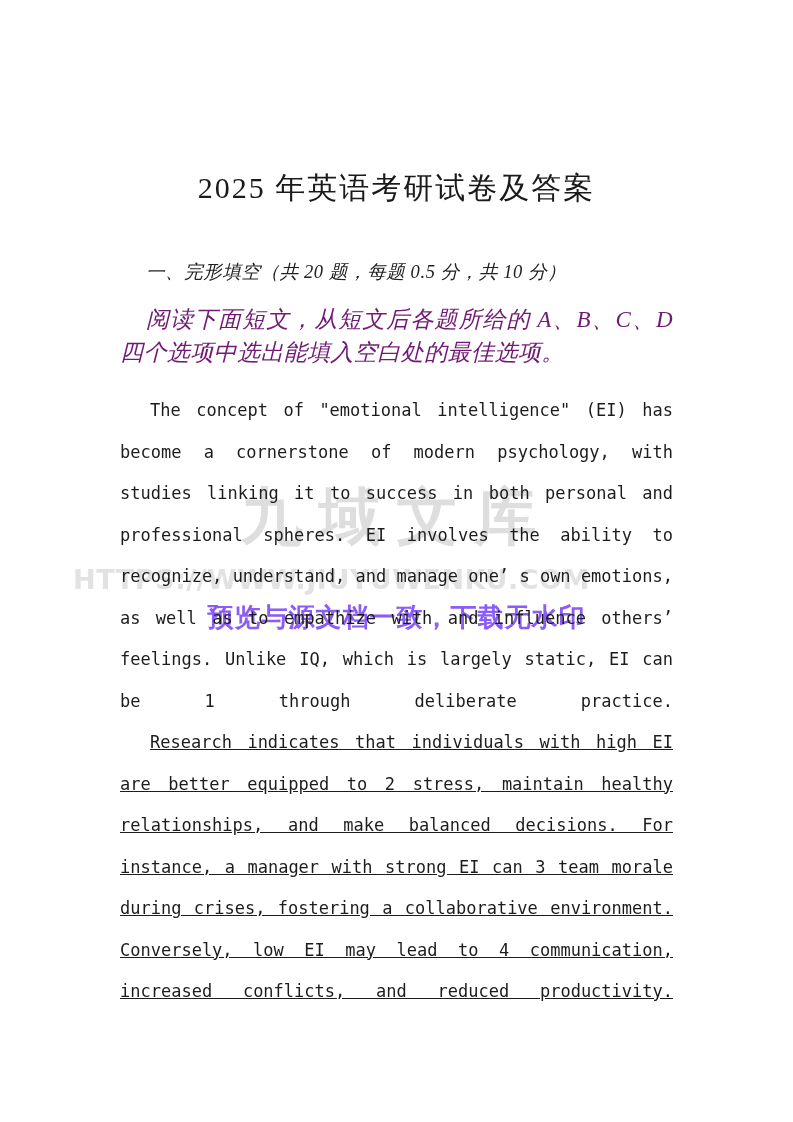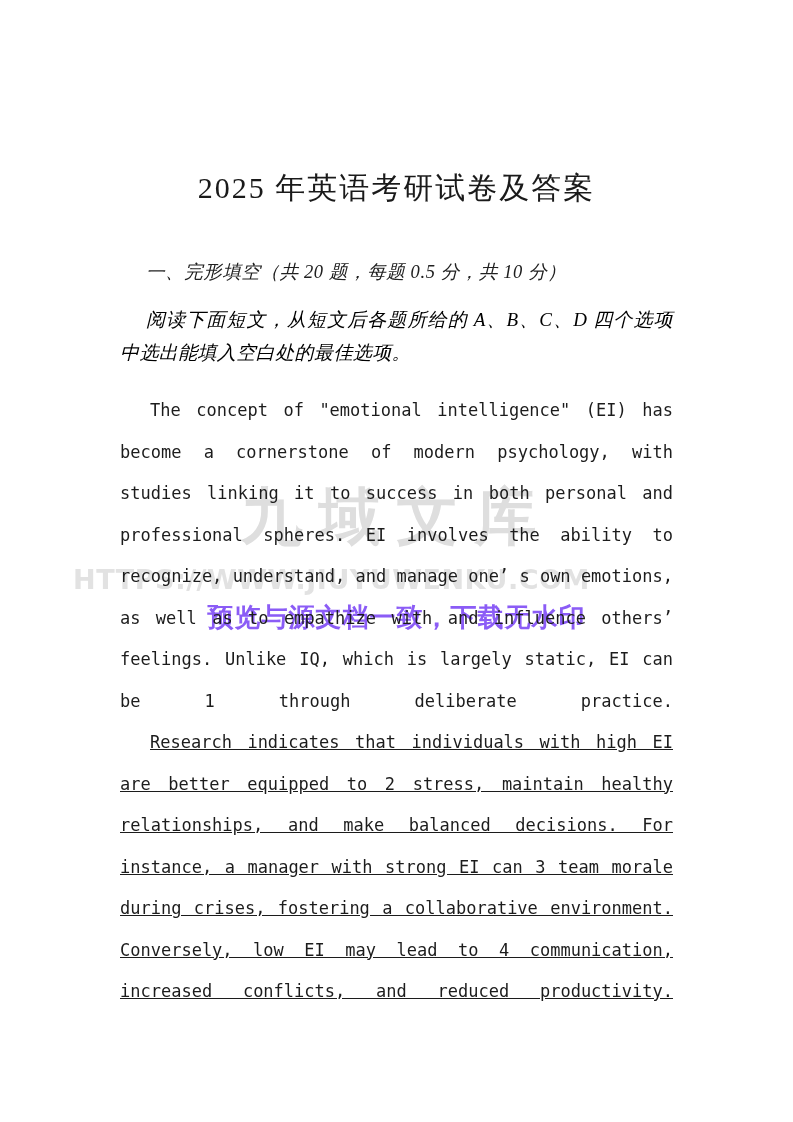--- a/index.html
+++ b/index.html
@@ -115,22 +115,22 @@
     color: #202020;
     letter-spacing: 0.6px;
     line-height: 1.5;
     text-indent: 26px;
   }
 
   .instructions {
     top: 292px;
     font-family: "Liberation Serif", "DejaVu Serif", serif;
     font-style: italic;
-    font-size: 19px;
-    color: #000000;
+    font-size: 23px;
+    color: #701a75;
     letter-spacing: 0.4px;
     line-height: 33px;
     text-align: justify;
     text-justify: inter-character;
     text-indent: 26px;
   }
 
   .passage {
     font-family: "DejaVu Sans Mono", "Liberation Mono", monospace;
     font-size: 17px;

